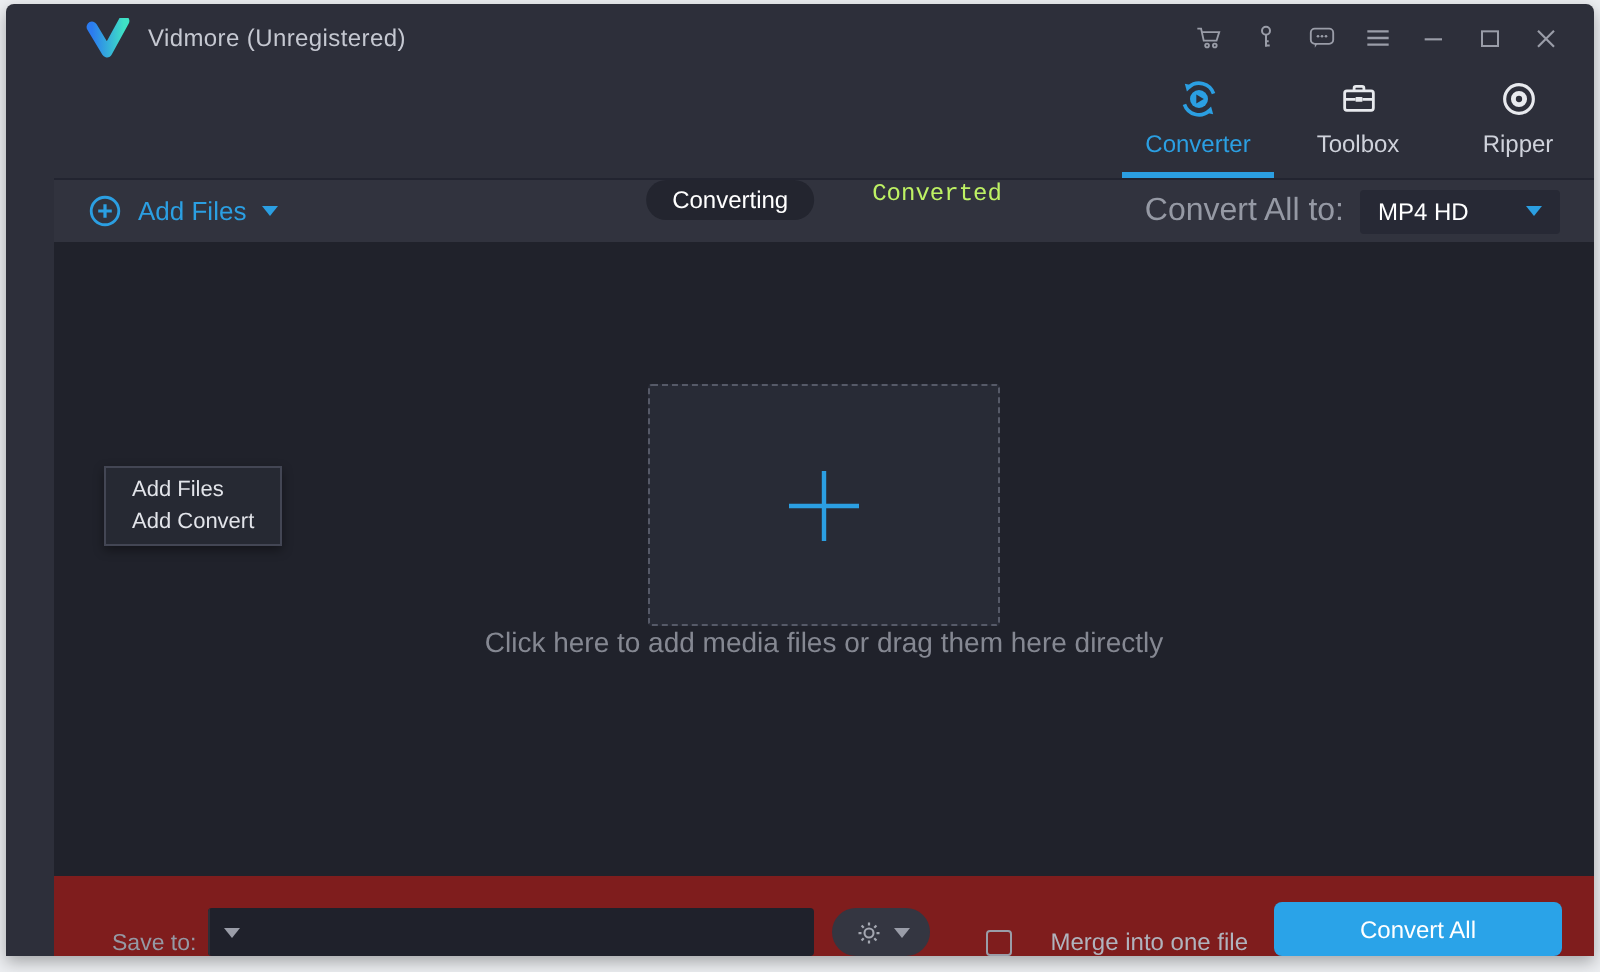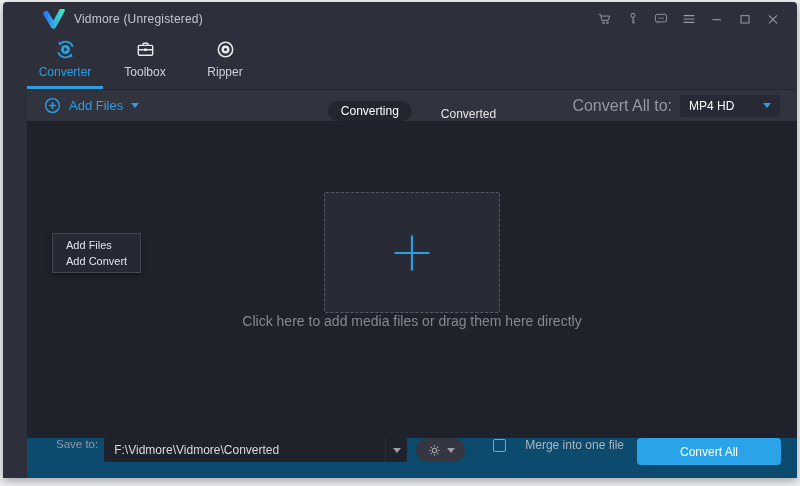--- a/index.html
+++ b/index.html
@@ -13,47 +13,47 @@
   }
   
   .titlebar { height:34px; display:flex; align-items:center; padding:0 16px; flex:0 0 auto; }
   .logo { width:22px; height:20px; margin-right:9px; }
   .app-title { font-size:12px; color:#c5c8d1; letter-spacing:.2px; }
   .tb-spacer { flex:1; }
   .tb-icons { display:flex; align-items:center; gap:11px; }
   .tb-btn { width:17px; height:17px; display:flex; align-items:center; justify-content:center; color:#9a9da8; cursor:pointer; }
   .tb-btn svg { width:16px; height:16px; display:block; }
   
-  .navbar { height:54px; flex:0 0 auto; display:flex; justify-content:flex-start; align-items:flex-end; gap:4px; border-bottom:1px solid #222430; }
+  .navbar { height:54px; flex:0 0 auto; display:flex; justify-content:flex-end; align-items:flex-end; gap:4px; border-bottom:1px solid #222430; }
   .nav-tab { width:76px; display:flex; flex-direction:column; align-items:center; padding:5px 0 7px; border-bottom:3px solid transparent; cursor:pointer; }
   .nav-tab .nicon { height:23px; display:flex; align-items:center; justify-content:center; }
   .nav-tab .nlabel { margin-top:4px; font-size:12px; color:#cfd2db; }
   .nav-tab.active { border-bottom-color:#2b9fe2; }
   .nav-tab.active .nlabel { color:#2b9fe2; }
   
   .subbar { height:31px; flex:0 0 auto; background:#31333e; display:flex; align-items:center; padding:0 17px; position:relative; }
   .addfiles { display:flex; align-items:center; gap:8px; cursor:pointer; }
   .addfiles .alabel { font-size:13px; color:#2b9fe2; }
   .caret { width:0; height:0; border-left:4.5px solid transparent; border-right:4.5px solid transparent; border-top:5.5px solid #2b9fe2; }
-  .view-tabs { position:absolute; left:50%; top:0; height:100%; transform:translateX(-50%); display:flex; align-items:flex-end; gap:29px; }
+  .view-tabs { position:absolute; left:50%; top:0; height:100%; transform:translateX(-50%); display:flex; align-items:flex-start; gap:29px; }
   .pill { font-size:12px; color:#ffffff; background:#23252f; border-radius:10px; padding:3px 13px; cursor:pointer; }
-  .view-plain { font-size:12px; color:#e5e5e5; cursor:pointer; }
+  .view-plain { font-size:12px; color:#bef264; cursor:pointer;font-family:Liberation Mono, monospace; }
   .convert-to { margin-left:auto; display:flex; align-items:center; gap:8px; }
   .convert-to .clabel { font-size:16px; color:#9599a4; }
   .format-select { width:100px; height:22px; background:#272935; border-radius:2px; display:flex; align-items:center; padding:0 9px; cursor:pointer; }
   .format-select .fvalue { font-size:12px; color:#ffffff; flex:1; }
   
   .main { flex:1; background:#20222b; position:relative; display:flex; flex-direction:column; align-items:center; }
   .dropzone { margin-top:71px; width:176px; height:121px; background:#282b36; border:1px dashed #565a68; border-radius:2px; display:flex; align-items:center; justify-content:center; cursor:pointer; }
   .hint { font-size:14px; color:#858892; }
   
   .add-menu { position:absolute; left:25px; top:112px; width:89px; background:#262933; border:1px solid #434654; box-shadow:0 2px 5px rgba(0,0,0,.4); padding:3px 0; z-index:5; }
   .add-menu .mi { height:16px; line-height:16px; padding-left:13px; font-size:11px; color:#e2e4ea; cursor:pointer; }
   
-  .footer { height:40px; flex:0 0 auto; background:#0c4a6e; display:flex; align-items:flex-start; padding:0 16px 0 29px; }
+  .footer { height:40px; flex:0 0 auto; background:#7f1d1d; display:flex; align-items:flex-end; padding:0 16px 0 29px; }
   .save-label { font-size:11.5px; color:#9599a4; margin-right:6px; white-space:nowrap; }
   .path-field { width:303px; height:24px; background:#1f212b; border-radius:2px; display:flex; align-items:center; overflow:hidden; }
   .path-field .pvalue { flex:1; font-size:12px; color:#d8dbe1; padding:0 10px; white-space:nowrap; }
   .path-field .parrow { width:22px; height:100%; border-left:1px solid #2e3039; display:flex; align-items:center; justify-content:center; cursor:pointer; }
   .caret-gray { width:0; height:0; border-left:4.5px solid transparent; border-right:4.5px solid transparent; border-top:5.5px solid #9a9da8; }
   .gear-pill { margin-left:9px; width:49px; height:24px; border-radius:12px; background:#343641; display:flex; align-items:center; justify-content:center; gap:5px; color:#a4a7b1; cursor:pointer; }
   .gear-pill svg { width:15px; height:15px; display:block; }
   .f-spacer { flex:1; }
   .merge { display:flex; align-items:center; gap:19px; cursor:pointer; }
   .checkbox { width:13px; height:13px; border:1px solid #9a9da8; border-radius:2px; background:transparent; }
@@ -194,21 +194,20 @@
         <svg width="38" height="38" viewBox="0 0 38 38">
           <path d="M19 1.5 V36.5 M1.5 19 H36.5" stroke="#2b9fe2" stroke-width="2.2"></path>
         </svg>
       </div>
       <div class="hint">Click here to add media files or drag them here directly</div>
     </div>
 
     <div class="footer">
       <span class="save-label">Save to:</span>
       <div class="path-field">
-        <span class="pvalue">F:\Vidmore\Vidmore\Converted</span>
         <span class="parrow">
           <span class="caret-gray"></span>
         </span>
       </div>
       <div class="gear-pill">
         <svg viewBox="0 0 20 20">
           <circle cx="10" cy="10" r="3" fill="none" stroke="currentColor" stroke-width="1.4"></circle>
           <g stroke="currentColor" stroke-width="1.5">
             <path d="M10 3 V5 M10 17 V15 M3 10 H5 M17 10 H15"></path>
             <path d="M5.05 5.05 L6.5 6.5 M14.95 5.05 L13.5 6.5 M5.05 14.95 L6.5 13.5 M14.95 14.95 L13.5 13.5"></path>

